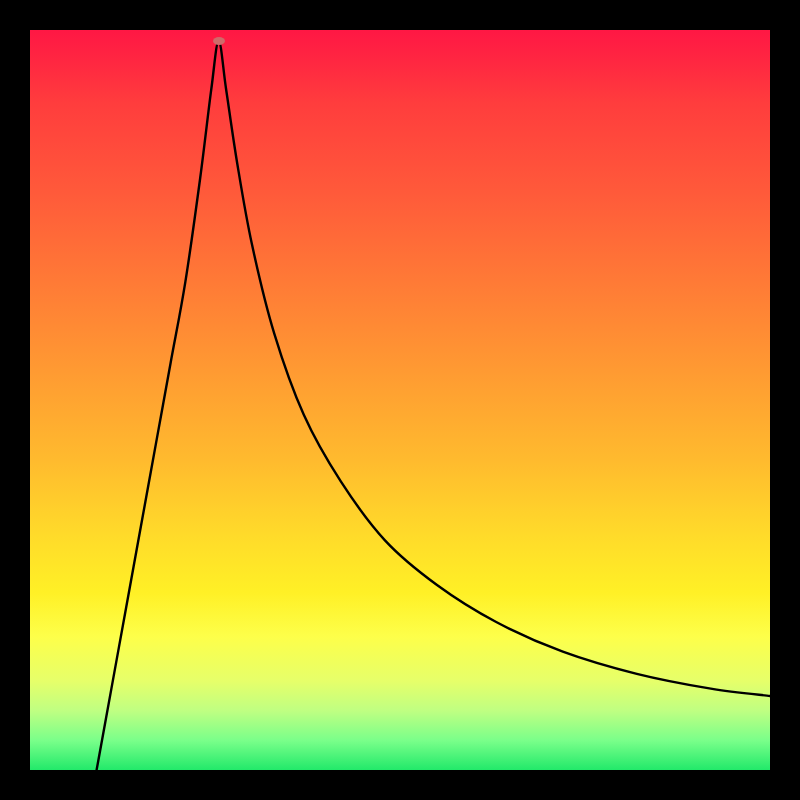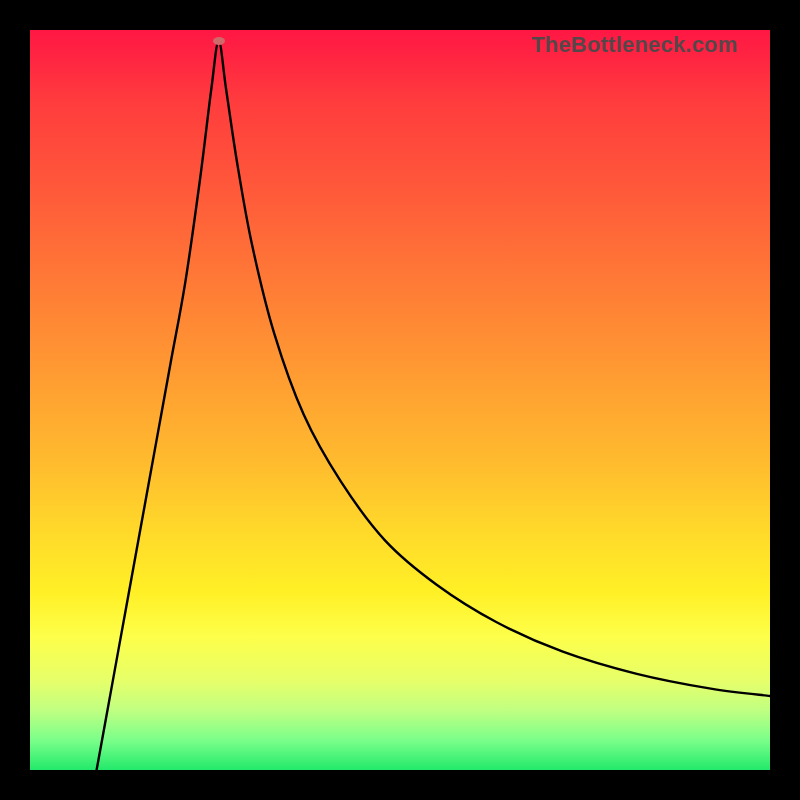--- a/index.html
+++ b/index.html
@@ -61,21 +61,20 @@
     background: #d06a6a;
     transform: translate(-50%, -50%);
   }
 </style>
 </head>
 <body>
 
 <div class="frame">
   <div class="plot">
 
-    <div class="watermark">TheBottleneck.com</div>
 
     <svg class="curve" viewBox="0 0 740 740" preserveAspectRatio="none">
       <path id="curve-path" fill="none" stroke="#000" stroke-width="2.4" stroke-linecap="round" stroke-linejoin="round" d="M 66.60 740.00 C 69.07 726.43, 76.47 685.73, 81.40 658.60 C 86.33 631.47, 91.27 604.33, 96.20 577.20 C 101.13 550.07, 106.07 522.93, 111.00 495.80 C 115.93 468.67, 120.87 441.53, 125.80 414.40 C 130.73 387.27, 135.67 360.13, 140.60 333.00 C 145.53 305.87, 150.47 282.43, 155.40 251.60 C 160.33 220.77, 165.88 180.07, 170.20 148.00 C 174.52 115.93, 178.22 82.02, 181.30 59.20 C 184.38 36.38, 186.23 11.10, 188.70 11.10 C 191.17 11.10, 193.02 38.85, 196.10 59.20 C 199.18 79.55, 202.88 107.30, 207.20 133.20 C 211.52 159.10, 215.83 186.23, 222.00 214.60 C 228.17 242.97, 235.57 275.03, 244.20 303.40 C 252.83 331.77, 262.70 360.13, 273.80 384.80 C 284.90 409.47, 297.23 430.43, 310.80 451.40 C 324.37 472.37, 339.17 493.33, 355.20 510.60 C 371.23 527.87, 388.50 541.43, 407.00 555.00 C 425.50 568.57, 445.23 580.90, 466.20 592.00 C 487.17 603.10, 509.37 612.97, 532.80 621.60 C 556.23 630.23, 582.13 637.63, 606.80 643.80 C 631.47 649.97, 658.60 654.90, 680.80 658.60 C 703.00 662.30, 730.13 664.77, 740.00 666.00"></path>
     </svg>
 
     <div class="minpoint" id="minpoint" style="left: 188.7px; top: 11.1px;"></div>
 
   </div>
 </div>
 

